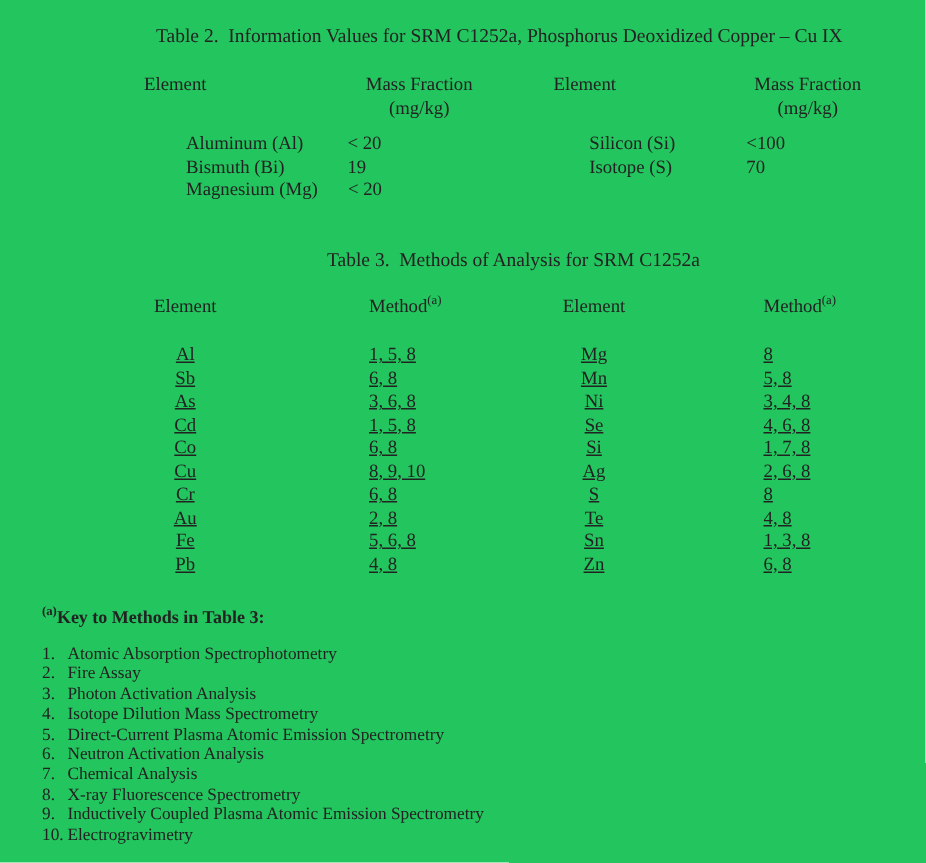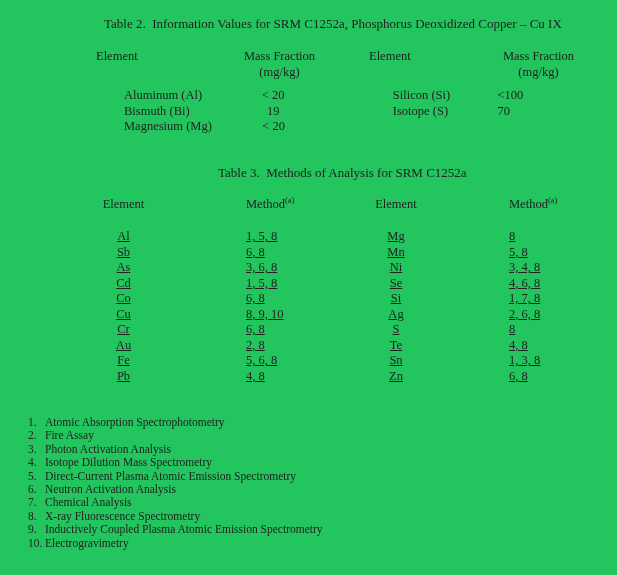--- a/index.html
+++ b/index.html
@@ -22,21 +22,21 @@
   .row { display:flex; font-size:12.5px; line-height:15.5px; white-space:nowrap; }
   .hrow { line-height:16px; }
 
   
   .t2c1 { width:110px; }
   .t2c2 { width:135px; }
   .t2c3 { width:135px; padding-left:28px; }
   .t2c4 { width:125px; }
   .hrow .t2c2 { text-align:center; text-indent:12px; }
   .hrow .t2c4 { text-align:center; }
-  .t2c2.val { text-align:center; padding-right:50px;font-family:Liberation Serif, serif; }
+  .t2c2.val { text-align:left; padding-right:50px;font-family:Liberation Serif, serif; }
   .t2c4.val { text-align:left; padding-right:52px; }
   .t2body { margin-top:8px;margin-left:28px; }
 
   
   .t3c1 { width:55px; text-align:center; }
   .t3c2 { width:120px; margin-left:95px; }
   .t3c3 { width:60px; text-align:center; }
   .t3c4 { width:112px; margin-left:83px; }
   .t3body { margin-top:17px;text-decoration:underline; }
 
@@ -158,20 +158,21 @@
       <div class="row">
         <div class="t3c1">Pb</div>
         <div class="t3c2">4, 8</div>
         <div class="t3c3">Zn</div>
         <div class="t3c4">6, 8</div>
       </div>
     </div>
   </div>
 
   <div class="key">
+    <div class="key-heading"><sup class="s">(a)</sup><span>Key to Methods in Table 3:</span></div>
     <div class="key-list">
       <div class="key-item">
           <span class="key-num">1.</span>
           <span>Atomic Absorption Spectrophotometry</span>
         </div>
       <div class="key-item">
           <span class="key-num">2.</span>
           <span>Fire Assay</span>
         </div>
       <div class="key-item">

